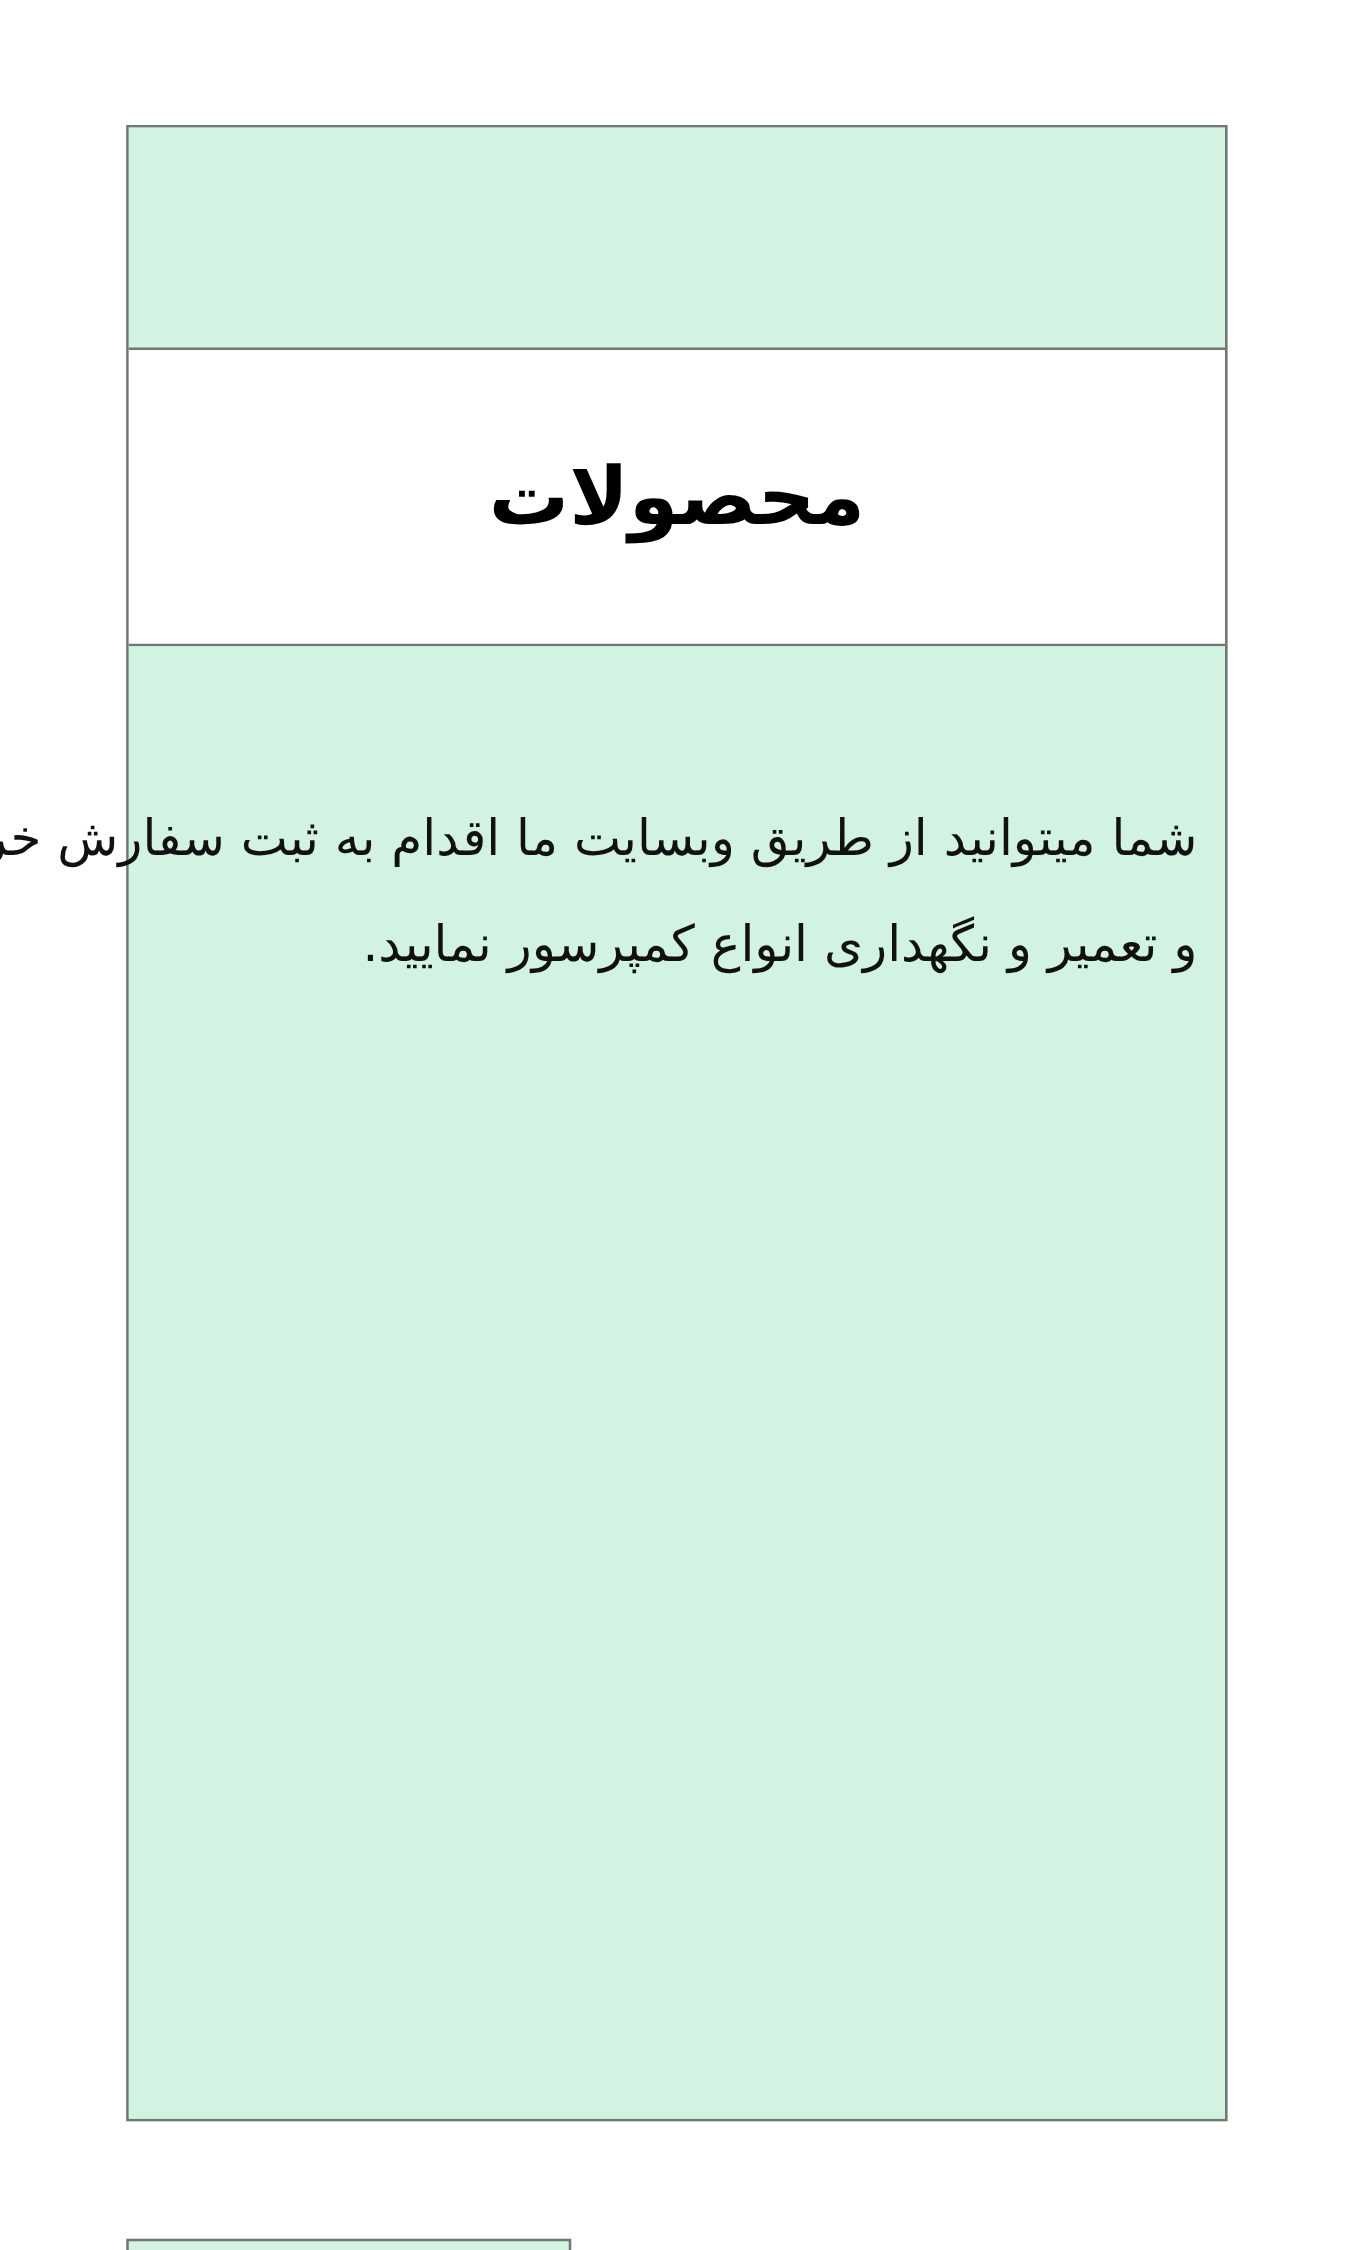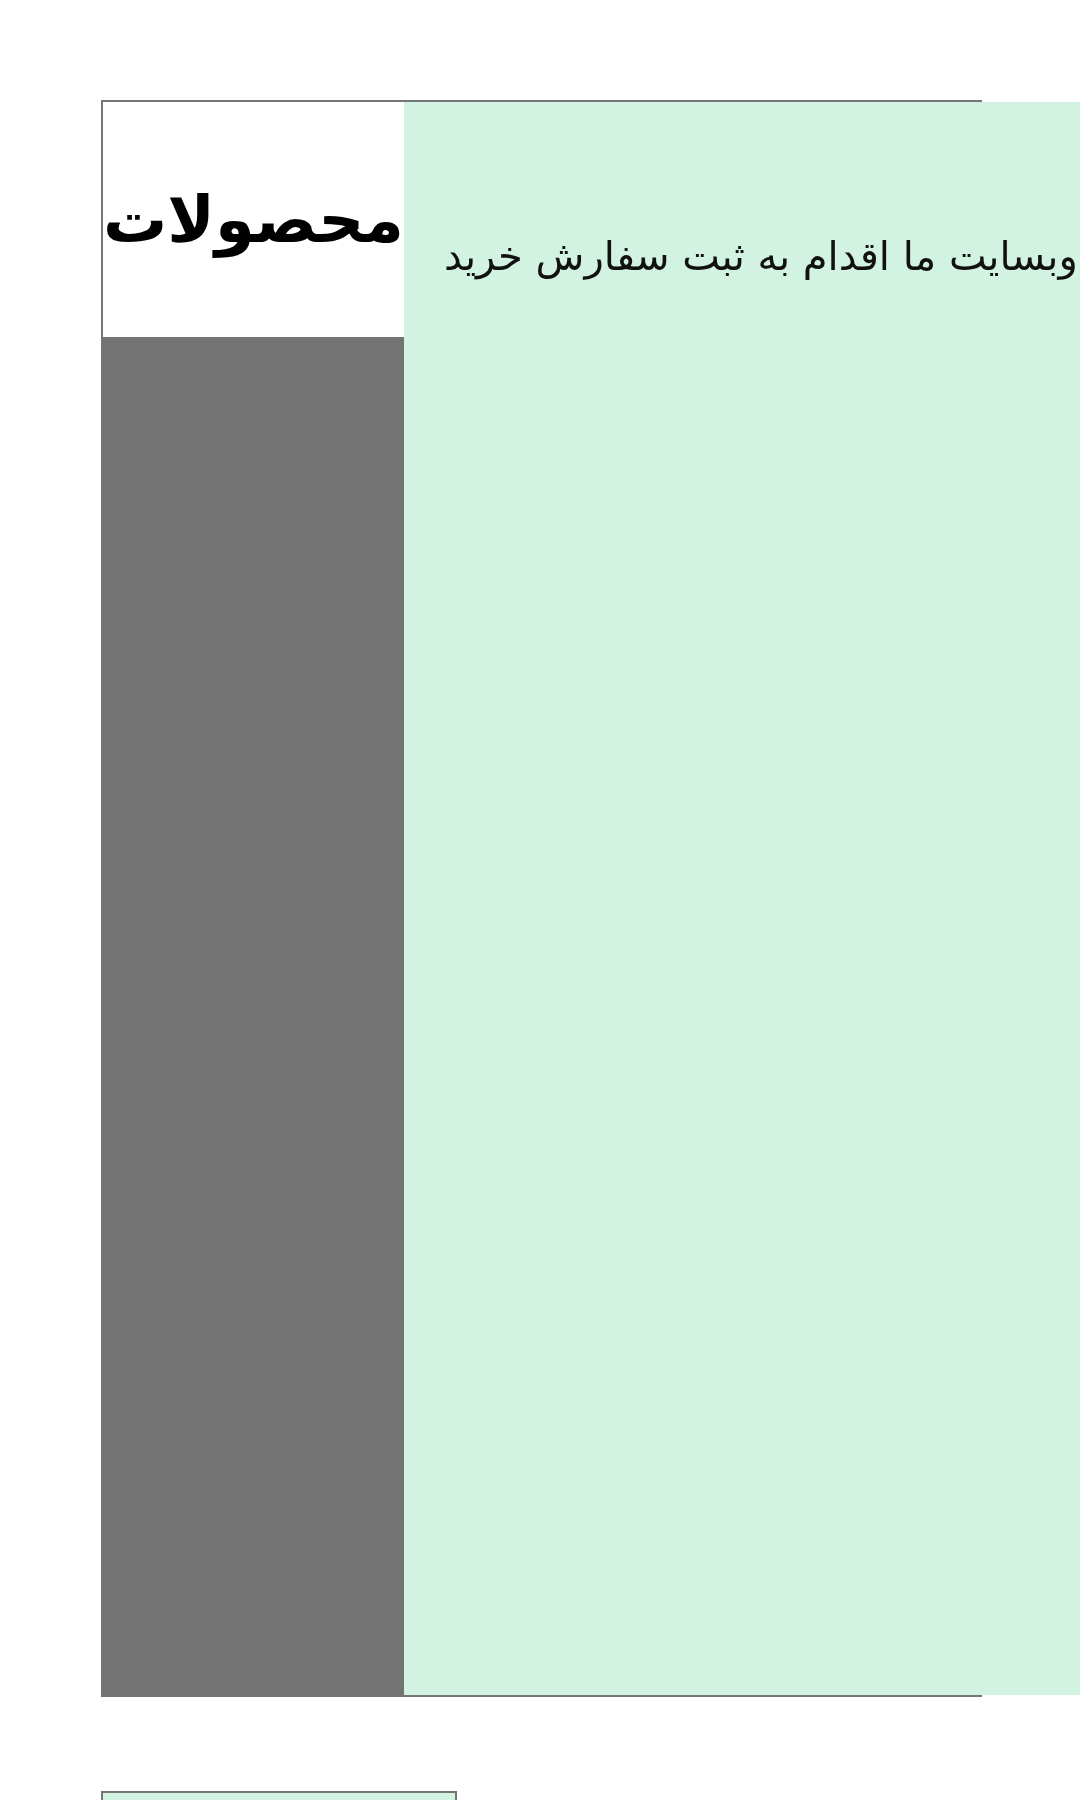--- a/index.html
+++ b/index.html
@@ -19,22 +19,22 @@
   }
   .card {
     position: absolute;
     left: 101px;
     top: 100px;
     width: 881px;
     height: 1597px;
     border: 2px solid #757575;
     box-sizing: border-box;
     display: flex;
-    flex-direction: row;
-    background: #737373;
+    flex-direction: column;
+    background: #86efac;
   }
   .card-header-strip {
     height: 178px;
     flex: 0 0 auto;
     background: #d2f3e2;
     border-bottom: 2px solid #757575;
     box-sizing: border-box;
   }
   .card-title-band {
     height: 237px;
@@ -92,20 +92,21 @@
 
     <div class="card-header-strip"></div>
 
     <div class="card-title-band">
       <h1>محصولات</h1>
     </div>
 
     <div class="card-body">
       <div class="description">
         <span class="description-line">شما میتوانید از طریق وبسایت ما اقدام به ثبت سفارش خرید</span>
+        <span class="description-line">و تعمیر و نگهداری انواع کمپرسور نمایید.</span>
       </div>
     </div>
 
   </div>
 
   <div class="next-card-strip"></div>
 
 </div>
 
 </body></html>

